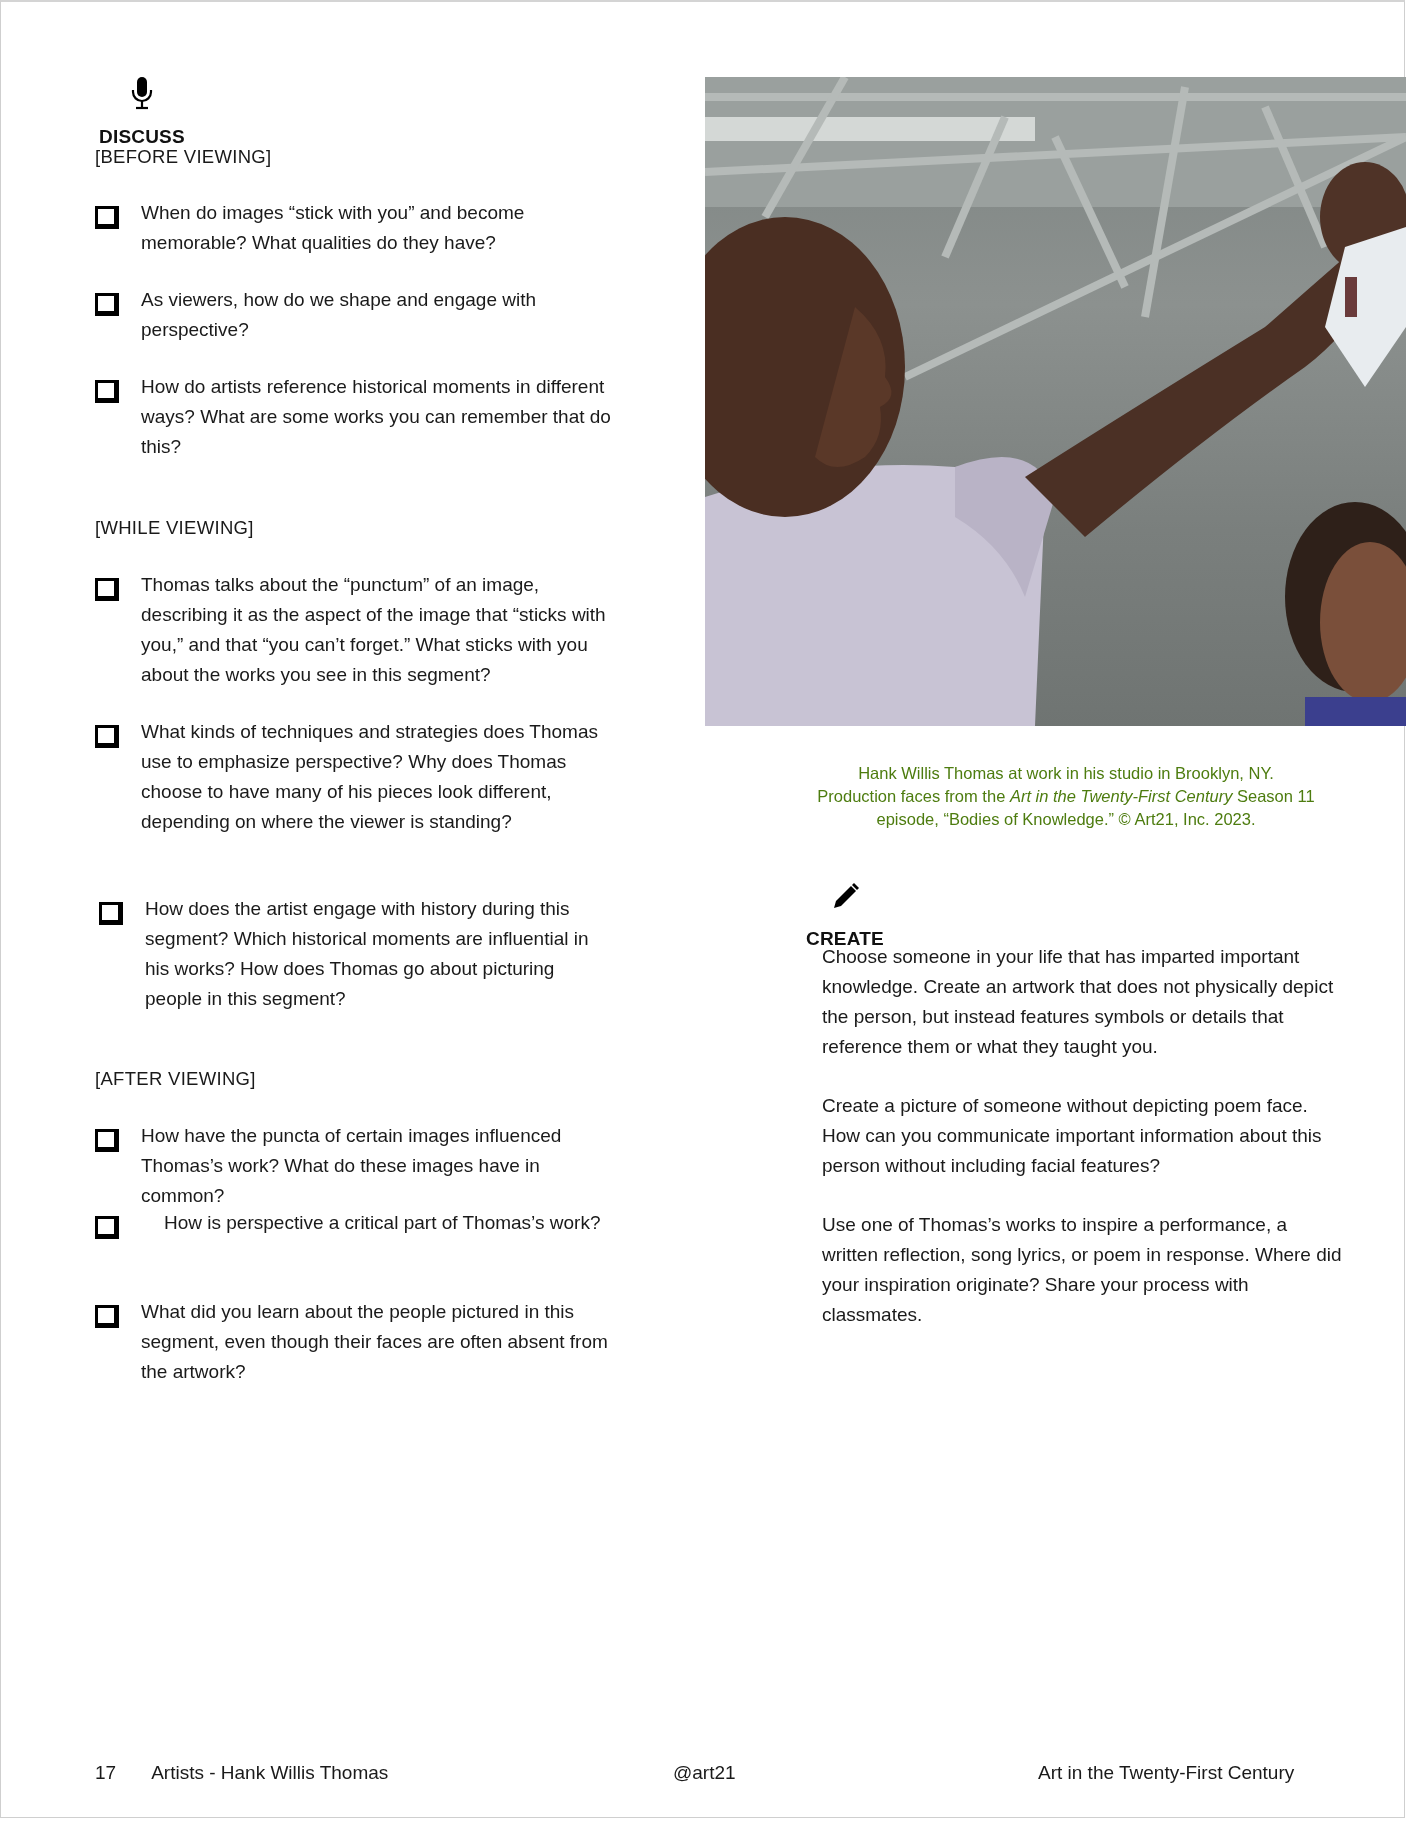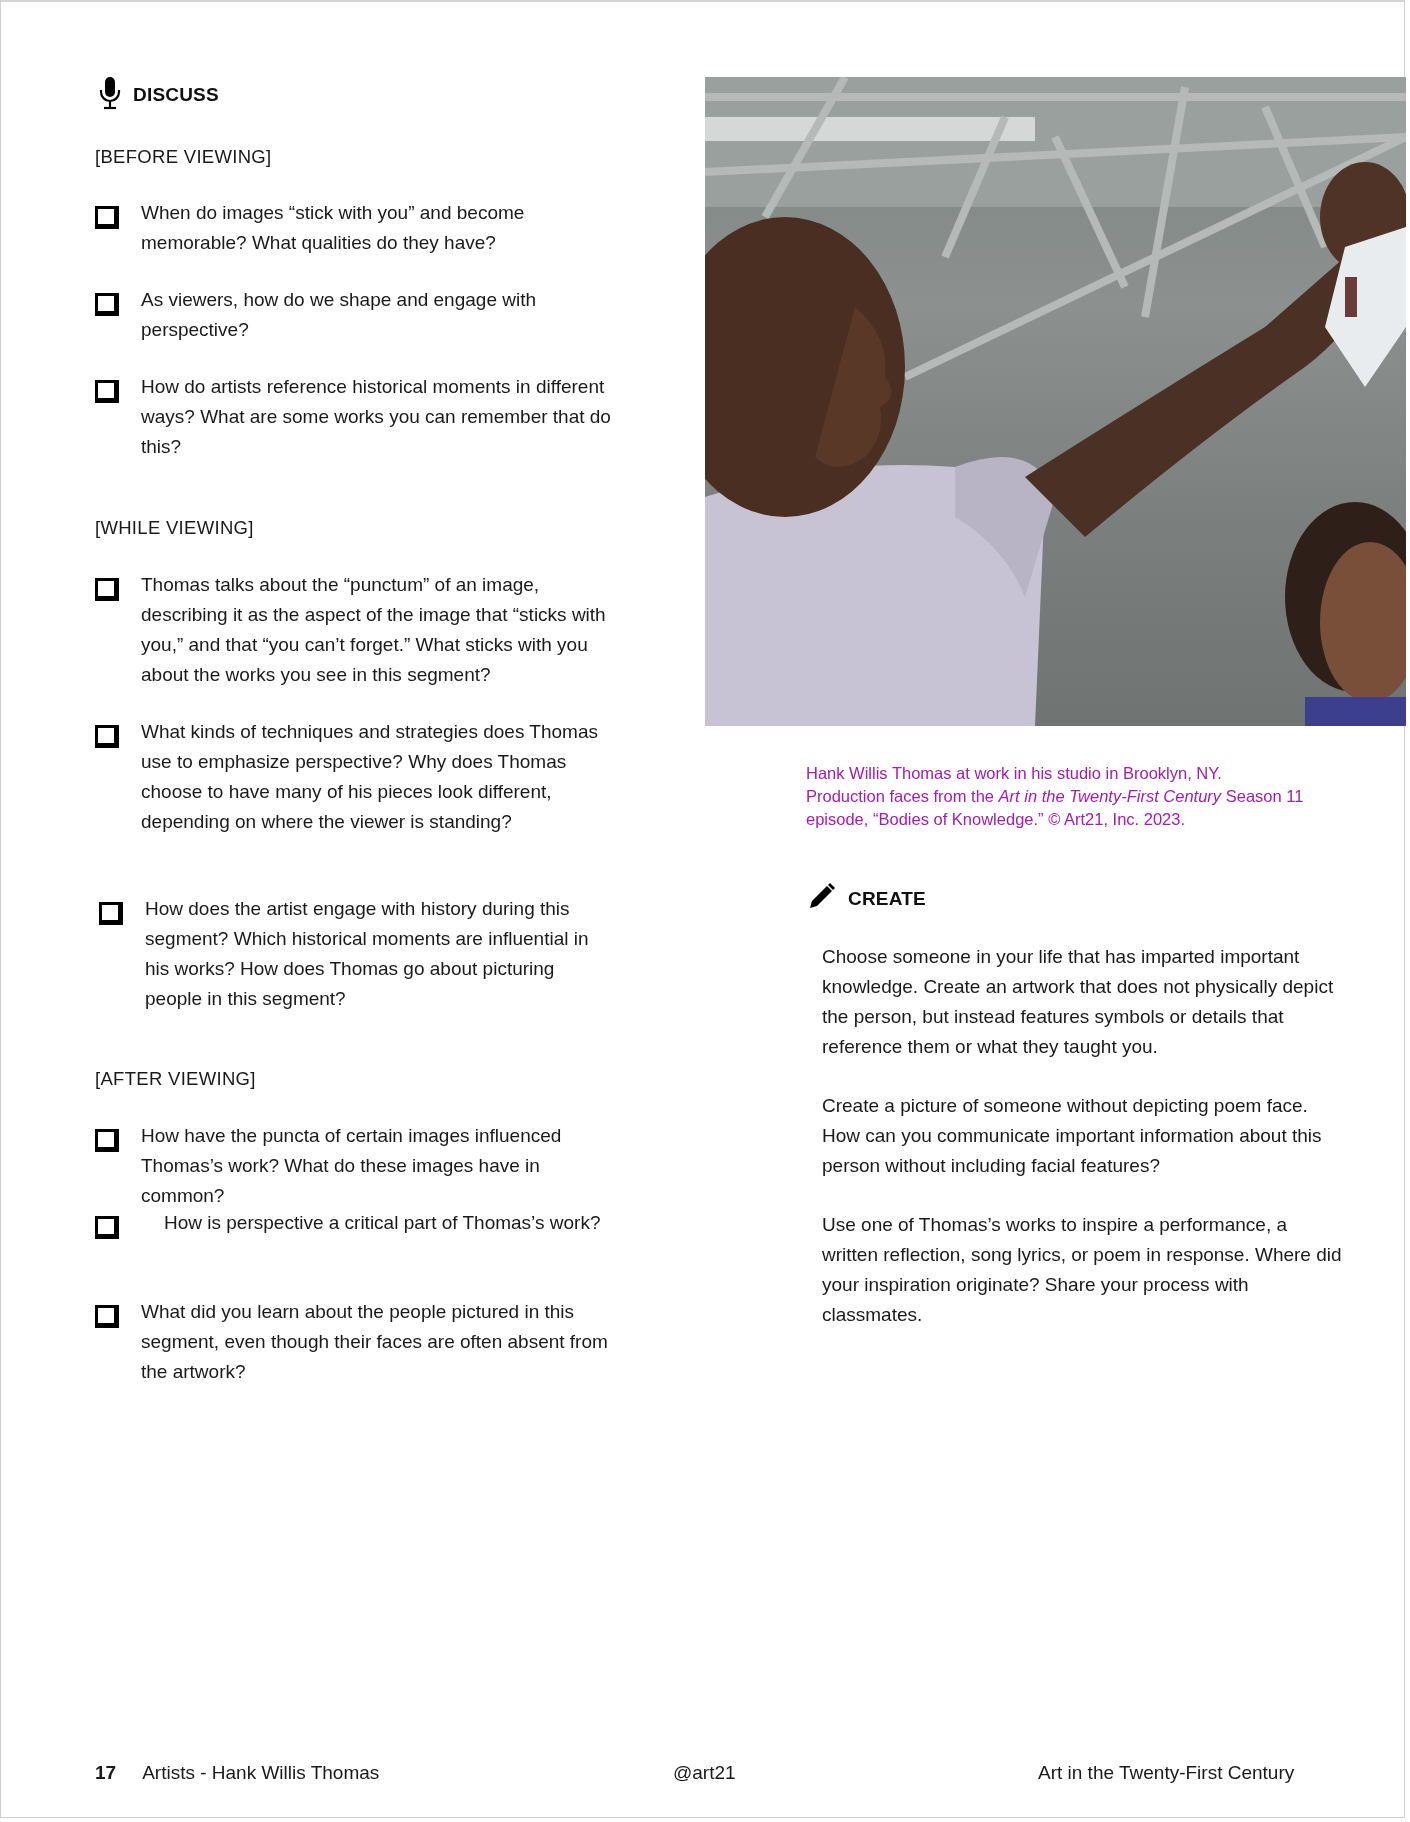--- a/index.html
+++ b/index.html
@@ -1,33 +1,33 @@
 <!DOCTYPE html>
 <html><head>
 <meta charset="utf-8">
 <style>
   html, body { margin: 0; padding: 0; background: #ffffff; }
   body { width: 1410px; height: 1822px; position: relative; overflow: hidden;
          font-family: "Liberation Sans", "DejaVu Sans", sans-serif; color: #1a1a1a; }
   .page { position: absolute; left: 0; top: 0; width: 1405px; height: 1818px;
           border: 1px solid #cfcfcf; border-top: 2px solid #d4d4d4; box-sizing: border-box; background: #fff; }
-  .section-head { position: absolute; display: flex; align-items: center; gap: 12px; }
+  .section-head { position: absolute; display: flex; align-items: center; gap: 12px; flex-direction: column; }
   .section-head .title { font-weight: bold; font-size: 19px; letter-spacing: 0.2px; color: #111; }
   .subhead { position: absolute; left: 94px; font-size: 18.5px; color: #1a1a1a; letter-spacing: 0.3px; }
   .q { position: absolute; left: 94px; width: 520px; display: flex; }
   .cb { width: 16px; height: 15px; border: 3px solid #000; border-right-width: 5px; border-bottom-width: 5px;
         box-sizing: content-box; margin-top: 8px; flex: 0 0 auto; background: #fff; cursor: pointer; }
   .q .text { margin-left: 22px; font-size: 19px; line-height: 30px; color: #1a1a1a; width: 470px; }
   .photo { position: absolute; left: 704px; top: 75px; width: 701px; height: 649px; overflow: hidden;
            background: linear-gradient(180deg, #7d8482 0%, #8c918f 35%, #7a7f7d 70%, #6f7472 100%); }
-  .caption { position: absolute; left: 805px; top: 760px; width: 520px; font-size: 16.5px; line-height: 23px; color: #a21caf; }
+  .caption { position: absolute; left: 805px; top: 760px; width: 520px; font-size: 16.5px; line-height: 23px; color: #4d7c0f; text-align: center; }
   .caption i { font-style: italic; }
   .create-para { position: absolute; left: 805px; width: 520px; font-size: 19px; line-height: 30px; color: #1a1a1a; margin-left: 16px; }
   .footer { position: absolute; top: 1760px; font-size: 19px; color: #1a1a1a; }
-  .footer .num { font-weight: bold; margin-right: 26px; }
+  .footer .num { font-weight: normal; margin-right: 35px; }
 </style>
 </head>
 <body>
 
 <div class="page">
 
   <div class="section-head" style="left:98px; top:74px;">
     <span>
       <svg width="22" height="34" viewBox="0 0 22 34">
         <rect x="6" y="1" width="10" height="20" rx="5" fill="#000"></rect>

